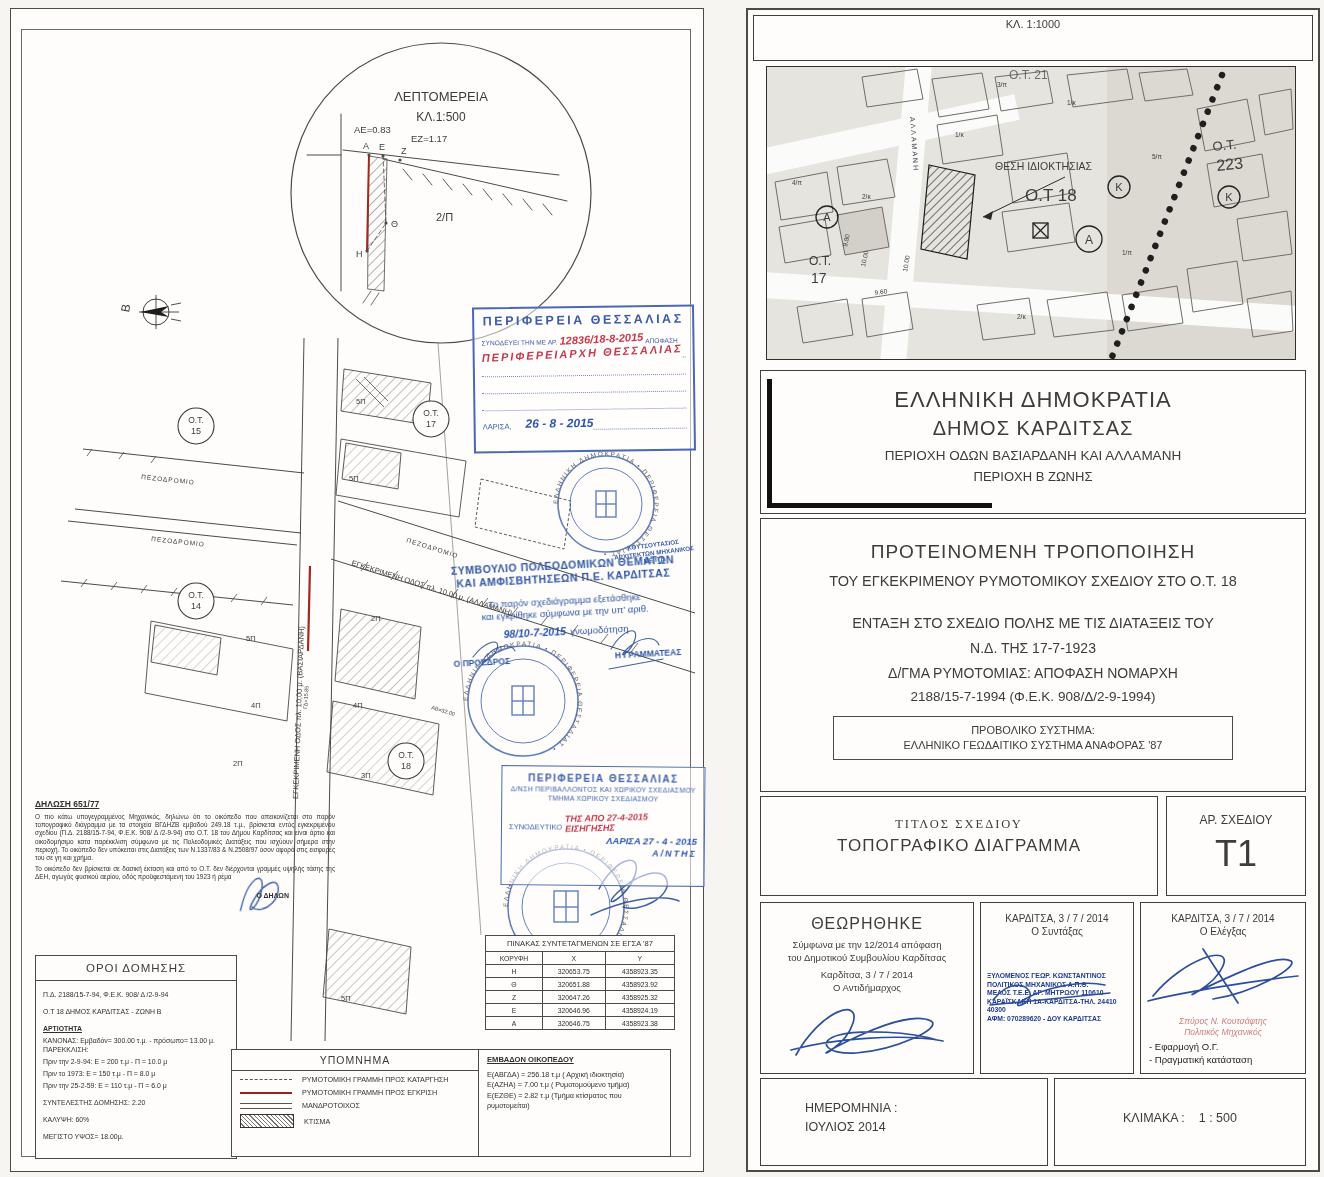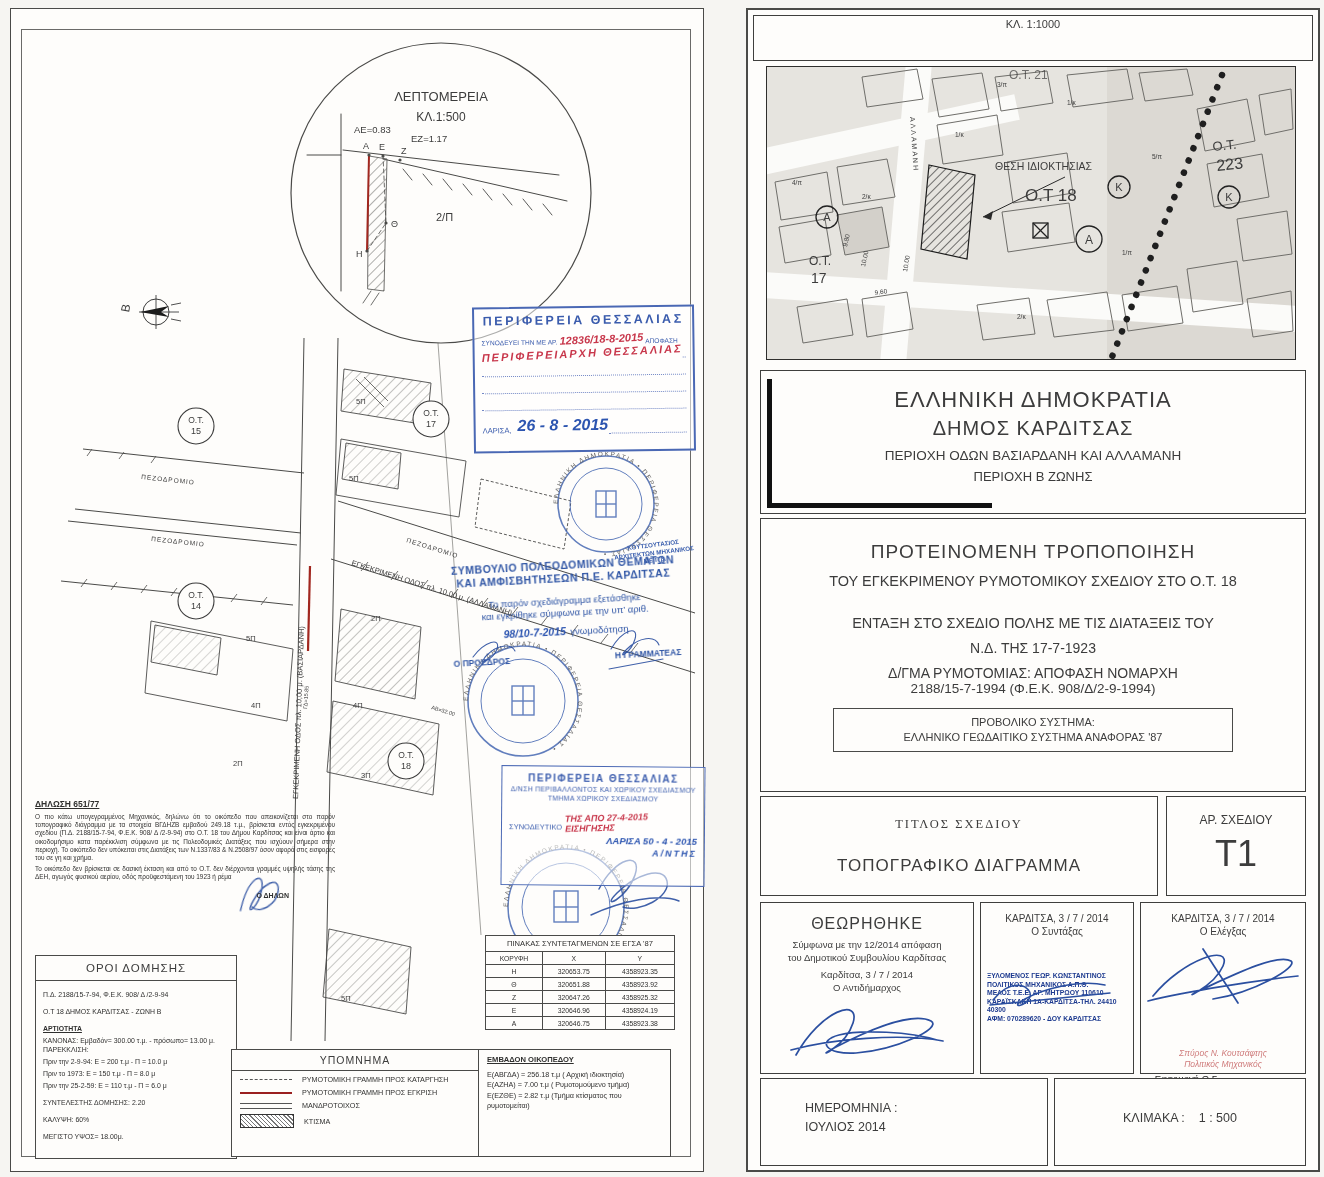--- a/index.html
+++ b/index.html
@@ -54,24 +54,24 @@
   .center{text-align:center;}
   .auth-l1{font-size:22px;margin-top:16px;letter-spacing:1px;}
   .auth-l2{font-size:20px;margin-top:4px;letter-spacing:1px;}
   .auth-l3{font-size:13.5px;margin-top:8px;}
   .auth-l4{font-size:13px;margin-top:6px;}
   .prop-l1{font-size:19px;margin-top:22px;letter-spacing:1px;}
   .prop-l2{font-size:14.5px;margin-top:10px;}
   .prop-l3{font-size:14.5px;margin-top:26px;}
   .prop-l4{font-size:14px;margin-top:9px;}
   .prop-l5{font-size:14px;margin-top:9px;}
-  .prop-l6{font-size:13.5px;}
+  .prop-l6{font-size:13.5px;margin-top:8px;}
   .projbox{border:1.5px solid #4a4a48;margin:12px auto 0;width:390px;padding:6px 4px;font-size:11px;line-height:15px;}
   .tb-label{font-size:12.5px;letter-spacing:2px;margin-top:20px;font-family:Liberation Serif, serif;}
-  .tb-title{font-size:17px;margin-top:24px;letter-spacing:1px;text-align:center;}
+  .tb-title{font-size:17px;margin-top:4px;letter-spacing:1px;text-align:center;}
   .tb-numlab{font-size:12px;margin-top:16px;}
   .tb-num{font-size:36px;margin-top:6px;}
   .ap-title{font-size:15px;letter-spacing:1px;margin-top:12px;font-weight:bold;}
   .ap-s{font-size:9.5px;line-height:12.5px;}
   .blue-stamp{color:#1d3a8f;font-weight:bold;font-size:6.8px;line-height:8.6px;text-align:left;}
   .red-stamp{color:#cf7c7c;font-size:8.5px;font-style:italic;line-height:11px;}
   .notes{font-size:9.5px;text-align:left;line-height:13px;color:#222;}
   .ft-label{font-size:12.5px;line-height:19px;}
 </style>
 </head>
@@ -246,21 +246,21 @@
           <span class="dotline" style="height:8px;"></span>
         </div>
       <div class="sr-row">
           <span class="dotline" style="height:8px;"></span>
         </div>
       <div class="sr-row">
           <span class="dotline" style="height:8px;"></span>
         </div>
       <div class="sr-row" style="margin-top:6px;">
         <span style="font-size:7.5px;">ΛΑΡΙΣΑ,</span>
-        <span class="hand-blue" style="font-size:16px;margin-left:6px;">26 - 8 - 2015</span>
+        <span class="hand-blue" style="font-size:12px;margin-left:14px;">26 - 8 - 2015</span>
         <span class="dotline"></span>
       </div>
     </div>
 
     <div class="abs" style="left:600px;top:532px;width:86px;color:#3b5fae;font-size:6.3px;font-weight:bold;text-align:center;transform:rotate(-7deg);line-height:7.5px;">
       <div>ΚΟΥΤΣΟΥΤΑΣΙΟΣ</div>
       <div>ΑΡΧΙΤΕΚΤΩΝ ΜΗΧΑΝΙΚΟΣ</div>
       <div>ΜΕ Γ β.</div>
     </div>
 
@@ -281,21 +281,21 @@
 
     <div class="abs stampbox" style="left:490px;top:757px;width:202px;height:118px;transform:rotate(0.5deg);border-width:1.5px;">
       <div class="env-t1">ΠΕΡΙΦΕΡΕΙΑ ΘΕΣΣΑΛΙΑΣ</div>
       <div class="env-t2">Δ/ΝΣΗ ΠΕΡΙΒΑΛΛΟΝΤΟΣ ΚΑΙ ΧΩΡΙΚΟΥ ΣΧΕΔΙΑΣΜΟΥ</div>
       <div class="env-t2">ΤΜΗΜΑ ΧΩΡΙΚΟΥ ΣΧΕΔΙΑΣΜΟΥ</div>
       <div class="sr-row" style="margin-top:10px;">
         <span style="font-size:7.5px;">ΣΥΝΟΔΕΥΤΙΚΟ</span>
         <span class="hand-red" style="font-size:9px;margin-left:3px;">ΤΗΣ ΑΠΟ 27-4-2015 ΕΙΣΗΓΗΣΗΣ</span>
       </div>
       <div class="sr-row" style="margin-top:3px;justify-content:flex-end;">
-        <span class="hand-blue" style="font-size:9.5px;">ΛΑΡΙΣΑ 50 - 4 - 2015</span>
+        <span class="hand-blue" style="font-size:9.5px;">ΛΑΡΙΣΑ 27 - 4 - 2015</span>
       </div>
       <div class="sr-row" style="margin-top:2px;justify-content:flex-end;">
         <span class="hand-blue" style="font-size:9px;letter-spacing:2px;">Α/ΝΤΗΣ</span>
       </div>
     </div>
 
     <div class="abs decl" style="left:24px;top:790px;width:300px;">
       <div class="d-title">ΔΗΛΩΣΗ 651/77</div>
       <p>Ο πιο κάτω υπογεγραμμένος Μηχανικός, δηλώνω ότι το οικόπεδο που απεικονίζεται στο παρόν τοπογραφικό διάγραμμα με τα στοιχεία ΒΓΔΗΖΒ εμβαδού 249.18 τ.μ., βρίσκεται εντός εγκεκριμένου σχεδίου (Π.Δ. 2188/15-7-94, Φ.Ε.Κ. 908/ Δ /2-9-94)  στο Ο.Τ. 18 του Δήμου Καρδίτσας και είναι άρτιο και οικοδομήσιμο κατα παρέκκλιση σύμφωνα με τις Πολεοδομικές Διατάξεις που ισχύουν σήμερα στην περιοχή. Το οικόπεδο δεν υπόκειται στις Διατάξεις των Ν.1337/83 &amp; Ν.2508/97 όσον αφορά στις εισφορές του σε γη και χρήμα.</p>
       <p>Το οικόπεδο δεν βρίσκεται σε δασική έκταση και από το Ο.Τ. δεν διέρχονται γραμμές υψηλής τάσης της ΔΕΗ, αγωγός φυσικού αερίου, οδός προϋφεστάμενη του 1923 ή ρέμα</p>
@@ -529,21 +529,21 @@
       <svg class="abs" width="140" height="50" viewBox="0 0 140 50" style="left:4px;top:62px;">
         <path d="M8,35 C28,10 48,22 45,32 C42,42 22,44 40,34 C58,24 95,14 120,20 M5,40 L125,28" fill="none" stroke="#2b4fa0" stroke-width="1.5" stroke-linecap="round"></path>
       </svg>
     </div>
     <div class="rbox center" style="left:392px;top:892px;right:12px;height:170px;">
       <div class="ap-s" style="margin-top:10px;font-size:10px;">ΚΑΡΔΙΤΣΑ, 3 / 7 / 2014</div>
       <div class="ap-s" style="font-size:10px;">Ο Ελέγξας</div>
       <svg class="abs" width="160" height="70" viewBox="0 0 160 70" style="left:2px;top:38px;">
         <path d="M10,55 C40,18 90,2 80,25 C70,48 30,62 60,48 C90,34 135,12 148,20 C156,26 110,52 70,58 M5,60 C45,50 110,40 155,35 M60,8 L95,62" fill="none" stroke="#2b4fa0" stroke-width="1.7" stroke-linecap="round"></path>
       </svg>
-      <div class="red-stamp" style="margin-top:110px;">
+      <div class="red-stamp" style="margin-top:78px;">
         <div>Σπύρος Ν. Κουτσάφτης</div>
         <div>Πολιτικός Μηχανικός</div>
       </div>
       <div class="notes" style="margin:2px 8px 0;">
         <div>- Εφαρμογή Ο.Γ.</div>
         <div>- Πραγματική κατάσταση</div>
       </div>
     </div>
 
     <div class="rbox" style="left:12px;top:1068px;width:286px;height:86px;">

